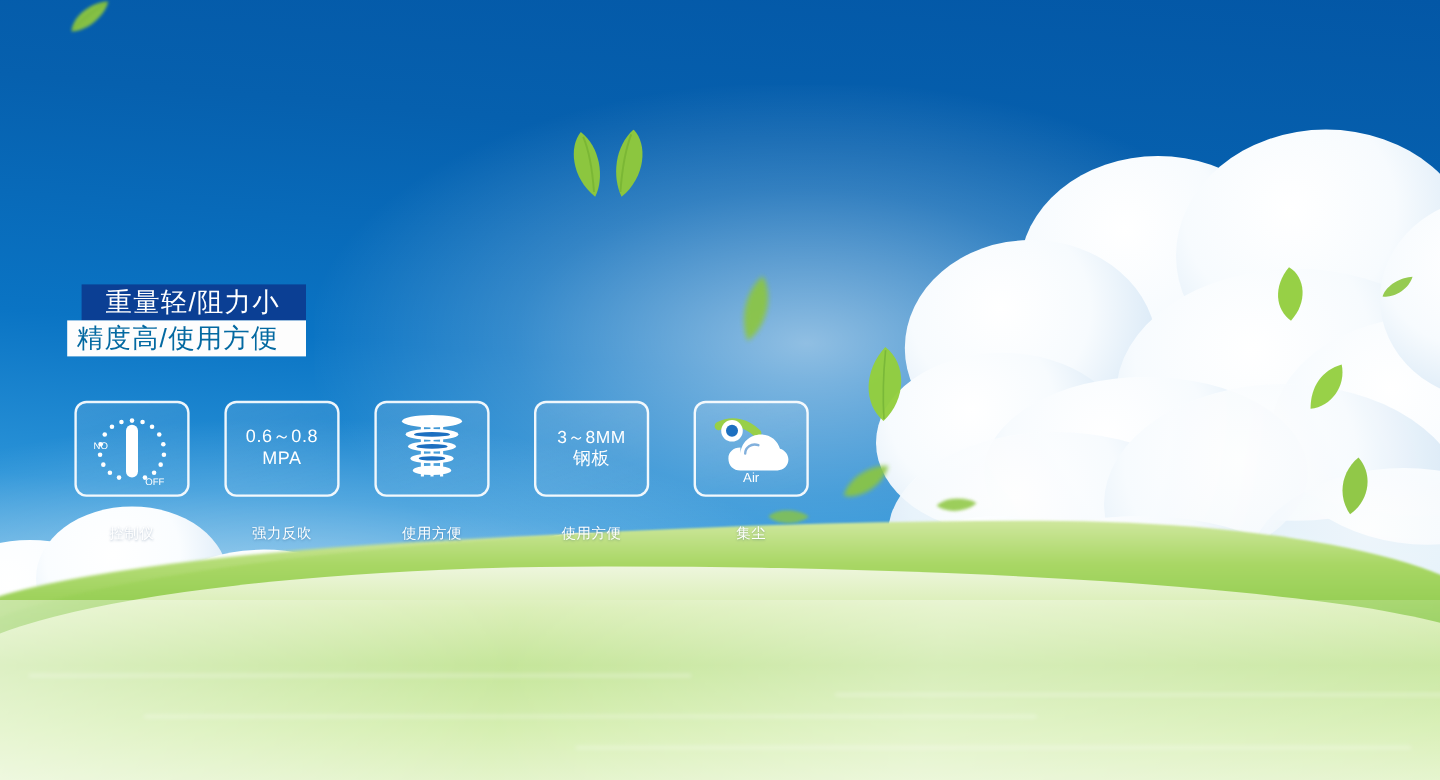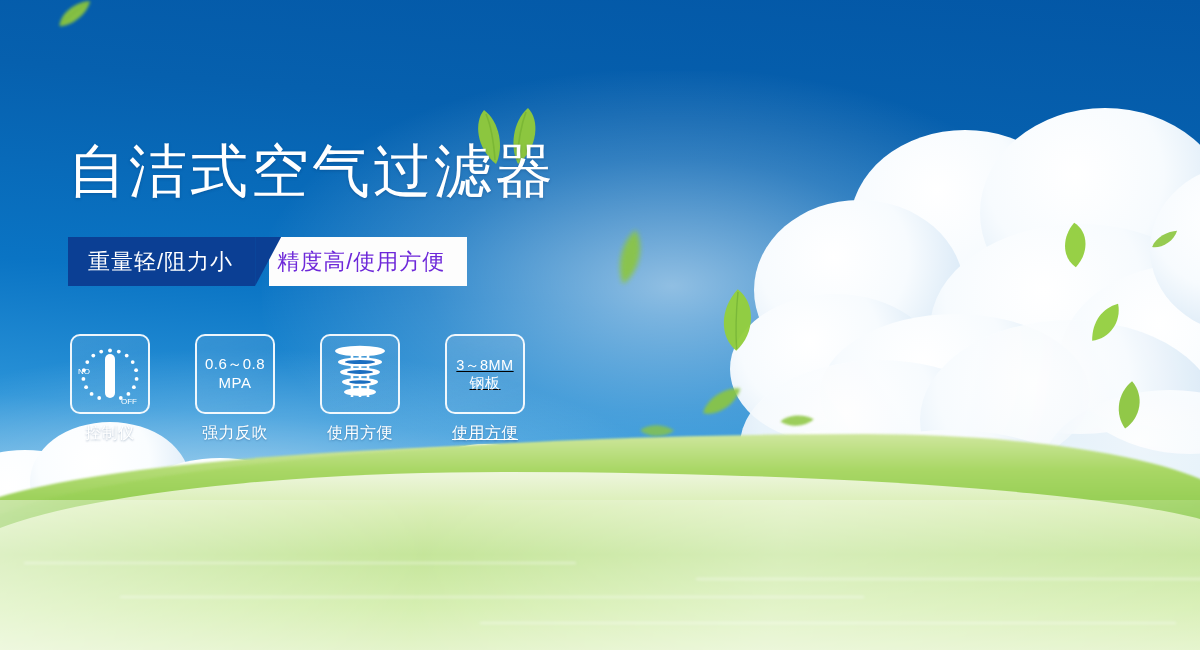--- a/index.html
+++ b/index.html
@@ -68,48 +68,48 @@
 
   .sprout { position:absolute; left:466px; top:108px; width:80px; height:58px; }
 
   #title {
     position:absolute; left:68px; top:142px;
     font-size:58px; line-height:1; letter-spacing:3px; color:#ffffff;
     font-weight:400; white-space:nowrap;
     text-shadow:0 1px 3px rgba(0,40,90,.28);
   }
 
-  #subtitle-bar { position:absolute; left:68px; top:237px; height:49px; display:flex; }
+  #subtitle-bar { position:absolute; left:68px; top:237px; height:49px; display:flex;flex-direction:column; }
   .sub-left {
     background:#0b3f94; color:#ffffff;
     display:flex; align-items:center; padding:0 22px 0 20px;
     font-size:22px; letter-spacing:1px; white-space:nowrap;
   }
   .sub-wedge { width:26px; background:#0b3f94;
     clip-path:polygon(0 0, 100% 0, 0 100%); }
   .sub-right {
-    background:#fdfdfd; color:#6d28d9;
+    background:#fdfdfd; color:#0369a1;
     display:flex; align-items:center; padding:0 22px 0 8px; margin-left:-12px;
     font-size:22px; letter-spacing:1px; white-space:nowrap;
   }
 
   
   #features { position:absolute; left:70px; top:334px; display:flex; gap:45px; }
   .feature { width:80px; display:flex; flex-direction:column; align-items:center; }
   .fbox {
-    width:80px; height:80px; border:2px solid rgba(255,255,255,.92); border-radius:10px;
+    width:96px; height:80px; border:2px solid rgba(255,255,255,.92); border-radius:10px;
     background:linear-gradient(160deg, rgba(255,255,255,.13) 0%, rgba(255,255,255,.03) 100%);
     display:flex; flex-direction:column; align-items:center; justify-content:center;
     color:#ffffff; position:relative; overflow:hidden;
   }
   .fbox-text { font-size:15px; line-height:1.25; text-align:left; letter-spacing:.5px; white-space:nowrap; }
   .fbox-text.small { font-size:14.5px; }
-  .flabel { margin-top:9px; font-size:16px; color:#ffffff; white-space:nowrap; letter-spacing:.5px;
+  .flabel { margin-top:22px; font-size:12px; color:#ffffff; white-space:nowrap; letter-spacing:.5px;
             text-shadow:0 1px 2px rgba(0,45,95,.30); }
-  .feature.wide, .feature.wide .flabel { width:auto;text-decoration:underline; }
+  .feature.wide, .feature.wide .flabel { width:auto; }
 
   .fbox svg { display:block; }
 </style>
 </head>
 <body>
 
 <div id="banner">
 
   <div class="glow-a"></div>
   <div class="glow-b"></div>
@@ -226,21 +226,20 @@
 
     <div class="sprout">
       <svg viewBox="0 0 80 58">
         <path d="M30 56 C10 40 8 14 18 2 C34 14 38 40 30 56 Z" fill="#8cc63f"></path>
         <path d="M20 6 C26 20 28 38 29 52" stroke="#6fae2e" stroke-width="1.6" fill="none" opacity=".6"></path>
         <path d="M52 56 C72 40 74 12 62 0 C46 14 44 40 52 56 Z" fill="#8cc63f"></path>
         <path d="M60 4 C54 20 52 38 51 52" stroke="#6fae2e" stroke-width="1.6" fill="none" opacity=".6"></path>
       </svg>
     </div>
 
-    <h1 id="title">自洁式空气过滤器</h1>
 
     <div id="subtitle-bar">
       <div class="sub-left">重量轻/阻力小</div>
       <div class="sub-wedge"></div>
       <div class="sub-right">精度高/使用方便</div>
     </div>
 
     <div id="features">
 
       <div class="feature">
@@ -307,16 +306,29 @@
       </div>
 
       <div class="feature wide">
         <div class="fbox">
           <div class="fbox-text small">3～8MM</div>
           <div class="fbox-text">钢板</div>
         </div>
         <div class="flabel">使用方便</div>
       </div>
 
+      <div class="feature">
+        <div class="fbox">
+          <svg width="66" height="58" viewBox="0 0 66 58">
+            <path d="M6 10 C18 4 30 8 38 16" stroke="#9ad13f" stroke-width="7" fill="none" stroke-linecap="round" opacity=".95"></path>
+            <path d="M17 14 m-9 0 a9 9 0 1 0 18 0 a9 9 0 1 0 -18 0" fill="#ffffff"></path>
+            <path d="M17 14 m-5 0 a5 5 0 1 0 10 0 a5 5 0 1 0 -10 0" fill="#1c6fc0"></path>
+            <path d="M24 34 C24 24 32 17 41 17 C49 17 55 22 57 29 C61 30 64 34 64 38 C64 43 60 47 55 47 L24 47 C18 47 14 43 14 37 C14 32 18 28 24 28 Z" fill="#ffffff"></path>
+            <path d="M28 33 C28 28 33 24 39 26" stroke="#1c6fc0" stroke-width="2" fill="none" stroke-linecap="round" opacity=".55"></path>
+            <text x="33" y="57" text-anchor="middle" font-family="Liberation Sans, sans-serif" font-size="11" fill="#ffffff">Air</text>
+          </svg>
+        </div>
+        <div class="flabel">集尘</div>
+      </div>
 
     </div>
   </div>
 </div>
 
 </body></html>

